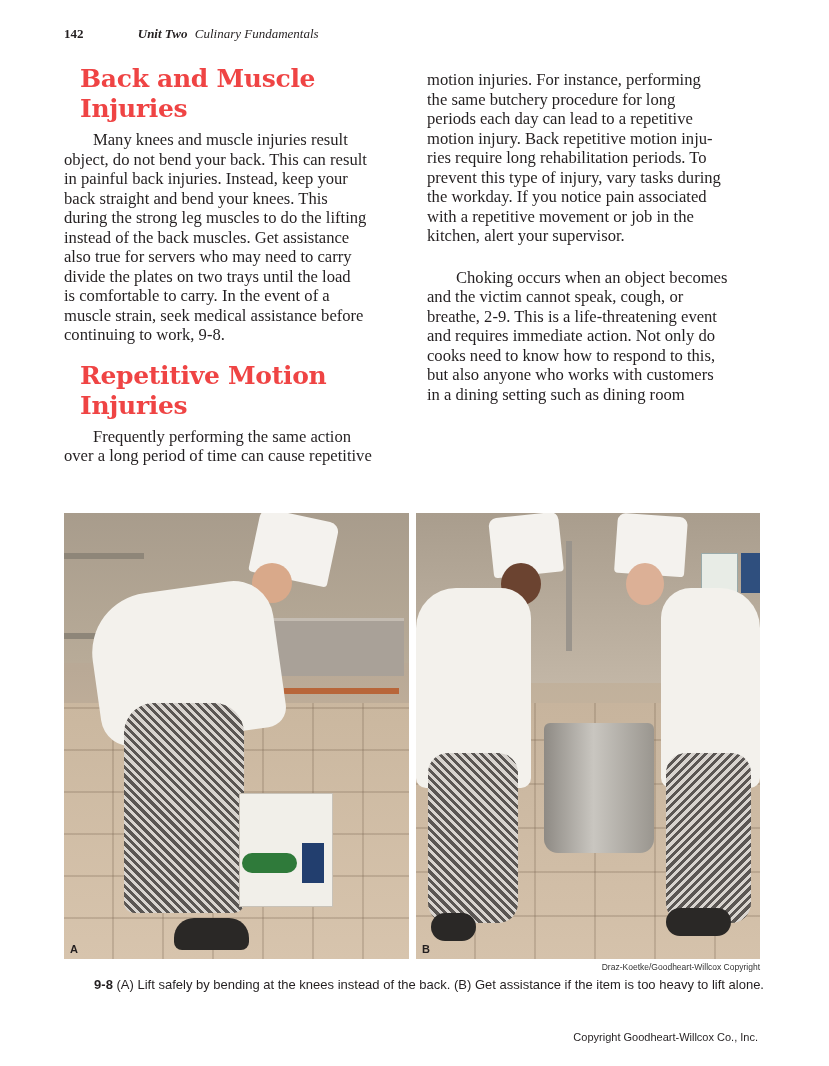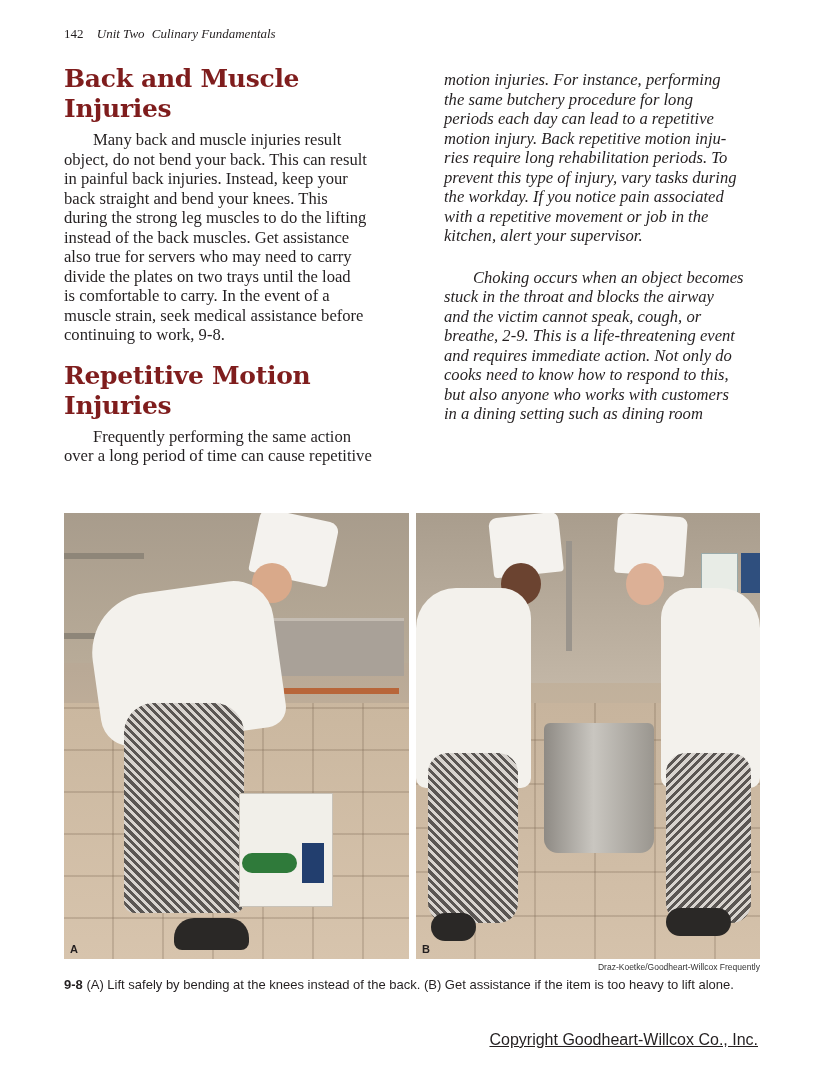--- a/index.html
+++ b/index.html
@@ -1,54 +1,54 @@
 <!DOCTYPE html>
 <html><head>
 <meta charset="utf-8">
 <style>
   html, body { margin: 0; padding: 0; background: #ffffff; }
   body { width: 829px; height: 1066px; position: relative; overflow: hidden; font-family: "Liberation Serif", serif; color: #231f20; }
   .running-head { position: absolute; left: 64px; top: 26px; font-size: 13px; font-family: "Liberation Serif", serif; }
-  .running-head .pg { font-weight: normal; margin-right: 10px; }
-  .running-head .unit { font-weight: normal; font-style: italic; margin-right: 4px; }
+  .running-head .pg { font-weight: bold; margin-right: 23px; }
+  .running-head .unit { font-weight: bold; font-style: italic; margin-right: 4px; margin-left: 28px; }
   .running-head .title { font-style: italic; }
 
   .col { position: absolute; top: 64px; font-size: 16.6px; line-height: 19.5px; }
   .col.left { left: 64px; width: 340px; }
-  .col.right { left: 444px; width: 340px; top: 70px; font-style: italic; }
-  h2 { font-family: "DejaVu Serif", serif; color: #7f1d1d; font-weight: bold; font-size: 25px; line-height: 30px; margin: 0 0 6px 0; letter-spacing: -0.3px; }
+  .col.right { left: 427px; width: 340px; top: 70px; }
+  h2 { font-family: "DejaVu Serif", serif; color: #ef4444; font-weight: bold; font-size: 25px; line-height: 30px; margin: 0 0 6px 16px; letter-spacing: -0.3px; }
   p { margin: 0; }
   .indent { text-indent: 29px; }
   .line { display: block; white-space: nowrap; }
   .gap { height: 16px; }
 
   .photo { position: absolute; top: 513px; height: 446px; overflow: hidden; }
   .photo.a { left: 64px; width: 345px; background: linear-gradient(180deg, #bdb0a0 0%, #b9a996 35%, #c4b29c 55%, #cdb9a2 75%, #d4c1aa 100%); }
   .photo.b { left: 416px; width: 344px; background: linear-gradient(180deg, #b6a794 0%, #c0b09b 35%, #c7b59f 60%, #d1bda6 100%); }
   .photo .label { position: absolute; left: 6px; bottom: 4px; font-family: "Liberation Sans", sans-serif; font-weight: bold; font-size: 11px; color: #231f20; }
   .shape { position: absolute; }
 
   .credit { position: absolute; right: 69px; top: 962px; font-family: "Liberation Sans", sans-serif; font-size: 8.5px; color: #333; }
-  .caption { position: absolute; left: 64px; top: 976px; width: 700px; font-family: "Liberation Sans", sans-serif; font-size: 13px; line-height: 17px; color: #231f20; }
+  .caption { position: absolute; left: 64px; top: 976px; width: 700px; font-family: "Liberation Sans", sans-serif; font-size: 13px; line-height: 17px; color: #231f20; text-align: right; }
   .caption .num { font-weight: bold; }
-  .copyright { position: absolute; right: 71px; top: 1031px; font-family: "Liberation Sans", sans-serif; font-size: 16px; color: #231f20; text-decoration: underline; }
+  .copyright { position: absolute; right: 71px; top: 1031px; font-family: "Liberation Sans", sans-serif; font-size: 11px; color: #231f20; }
 </style>
 </head>
 <body>
 
 <div class="running-head">
   <span class="pg">142</span>
   <span class="unit">Unit Two</span>
   <span class="title">Culinary Fundamentals</span>
 </div>
 
 <div class="col left">
   <h2>Back and Muscle Injuries</h2>
   <p class="indent">
-    <span class="line">Many back and muscle injuries result</span>
+    <span class="line">Many knees and muscle injuries result</span>
   </p>
   <p>
     <span class="line">object, do not bend your back. This can result</span>
     <span class="line">in painful back injuries. Instead, keep your</span>
     <span class="line">back straight and bend your knees. This</span>
     <span class="line">during the strong leg muscles to do the lifting</span>
     <span class="line">instead of the back muscles. Get assistance</span>
     <span class="line">also true for servers who may need to carry</span>
     <span class="line">divide the plates on two trays until the load</span>
     <span class="line">is comfortable to carry. In the event of a</span>
@@ -76,21 +76,20 @@
     <span class="line">the workday. If you notice pain associated</span>
     <span class="line">with a repetitive movement or job in the</span>
     <span class="line">kitchen, alert your supervisor.</span>
   </p>
   <div class="gap"></div>
   <div style="height:6px"></div>
   <p class="indent">
     <span class="line">Choking occurs when an object becomes</span>
   </p>
   <p>
-    <span class="line">stuck in the throat and blocks the airway</span>
     <span class="line">and the victim cannot speak, cough, or</span>
     <span class="line">breathe, 2-9. This is a life-threatening event</span>
     <span class="line">and requires immediate action. Not only do</span>
     <span class="line">cooks need to know how to respond to this,</span>
     <span class="line">but also anyone who works with customers</span>
     <span class="line">in a dining setting such as dining room</span>
   </p>
 </div>
 
 <div class="photo a">
@@ -130,20 +129,20 @@
   <div class="shape" style="left:200px;top:2px;width:70px;height:60px;background:#f4f2ee;border-radius:8px 8px 4px 4px;transform:rotate(4deg);"></div>
   <div class="shape" style="left:210px;top:50px;width:38px;height:42px;background:#dcb096;border-radius:50%;"></div>
   <div class="shape" style="left:245px;top:75px;width:99px;height:200px;background:#f3f1ec;border-radius:30px 40px 10px 10px;"></div>
   <div class="shape" style="left:250px;top:240px;width:85px;height:170px;background:repeating-linear-gradient(-45deg,#5a5653 0 3px,#d8d4cf 3px 6px);border-radius:20px;"></div>
   <div class="shape" style="left:250px;top:395px;width:65px;height:28px;background:#2a2826;border-radius:14px;"></div>
 
   <div class="shape" style="left:128px;top:210px;width:110px;height:130px;background:linear-gradient(90deg,#8e8a84,#c9c6c0 45%,#9a968f);border-radius:6px 6px 14px 14px;"></div>
   <span class="label">B</span>
 </div>
 
-<div class="credit">Draz-Koetke/Goodheart-Willcox Frequently</div>
+<div class="credit">Draz-Koetke/Goodheart-Willcox Copyright</div>
 
 <div class="caption">
   <span class="num">9-8</span>
   <span>(A) Lift safely by bending at the knees instead of the back. (B) Get assistance if the item is too heavy to lift alone.</span>
 </div>
 
 <div class="copyright">Copyright Goodheart-Willcox Co., Inc.</div>
 
 </body></html>

